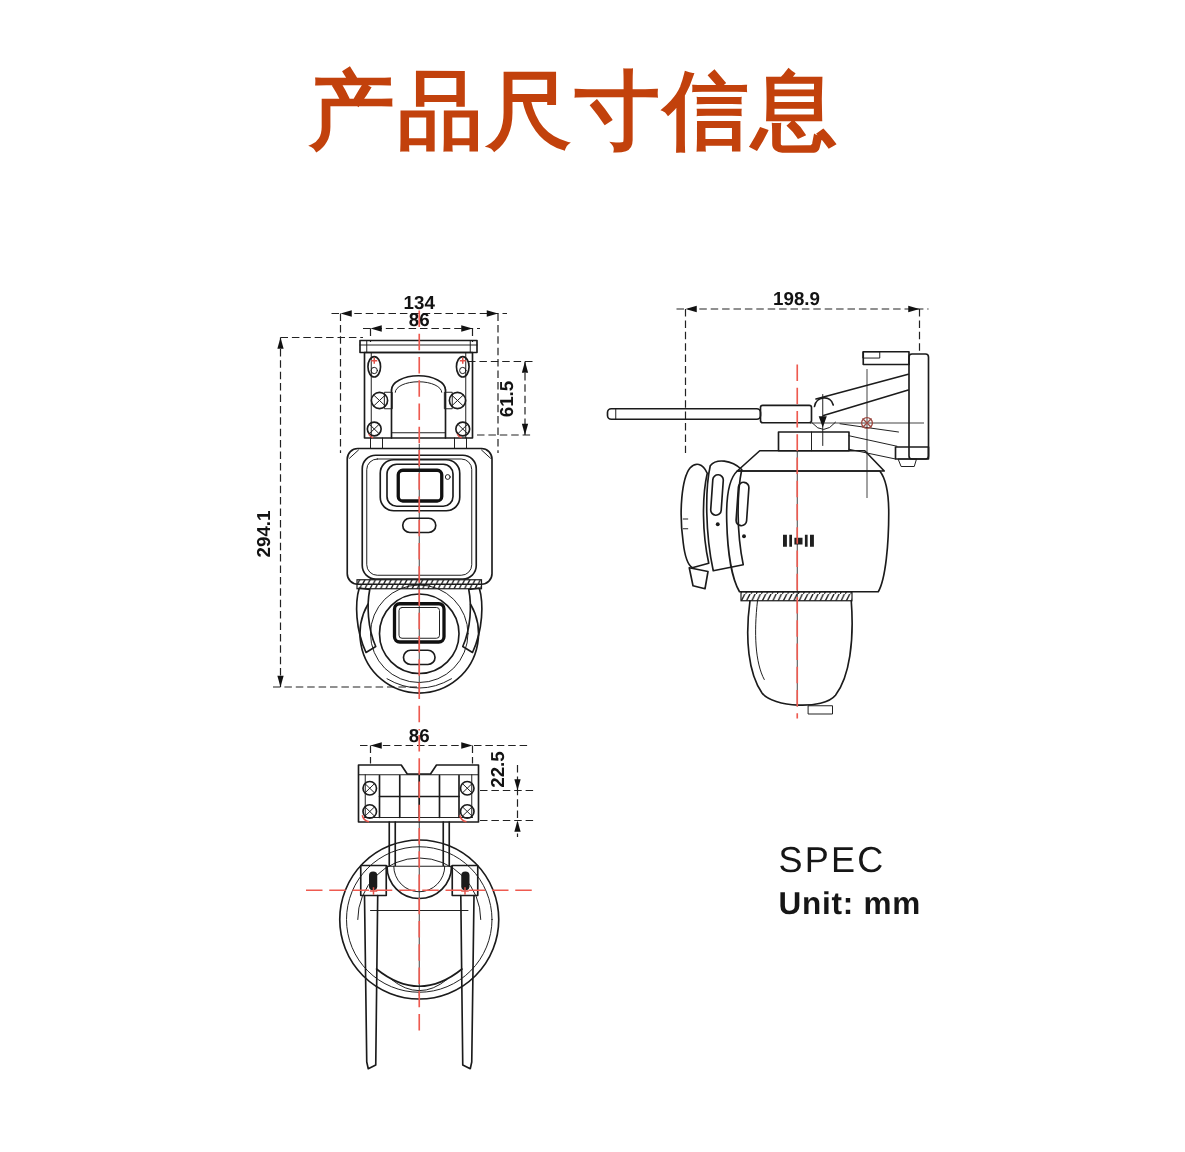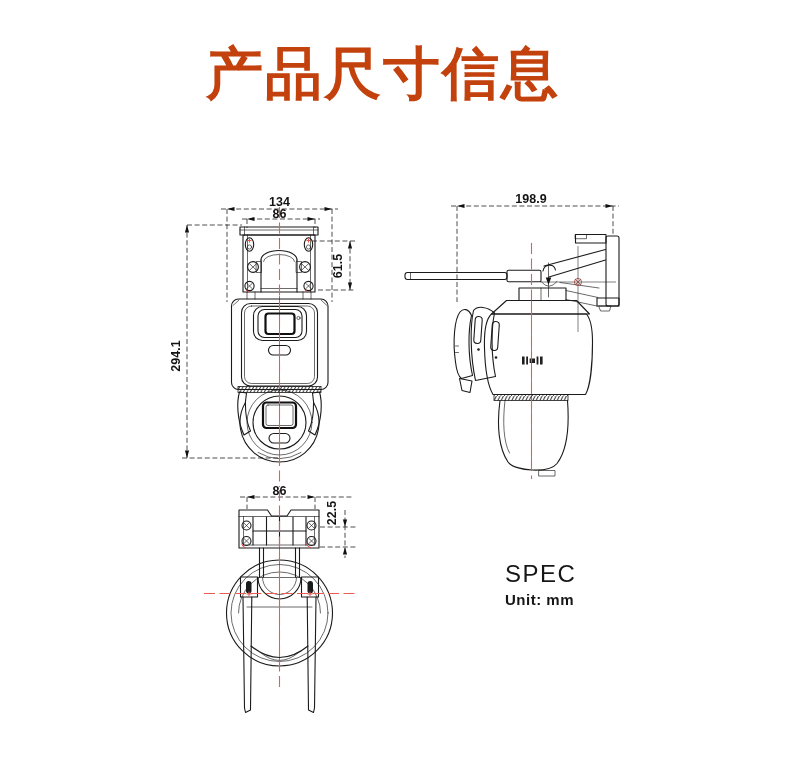--- a/index.html
+++ b/index.html
@@ -17,23 +17,23 @@
   .ol{fill:none;stroke:#1b1b1b;stroke-width:1.1;stroke-linejoin:round;stroke-linecap:round}
   .tl{fill:none;stroke:#1b1b1b;stroke-width:0.65;stroke-linejoin:round;stroke-linecap:round}
   .bl{fill:none;stroke:#101010;stroke-width:2.2;stroke-linejoin:round}
   .dash{fill:none;stroke:#222222;stroke-width:0.8;stroke-dasharray:5 2.6}
   .red{fill:none;stroke:#ee5a50;stroke-width:1.1;stroke-dasharray:11 4.5}
   .redmark{fill:none;stroke:#e2534a;stroke-width:1}
   .cl{fill:none;stroke:#1b1b1b;stroke-width:0.55}
   .crossh{fill:none;stroke:#9c4a42;stroke-width:0.9}
   .arr{fill:#111111;stroke:none}
   text.dim{font-family:"Liberation Sans",sans-serif;font-size:12.5px;font-weight:bold;fill:#131313}
-  .spec{position:absolute;left:505px;top:560px;color:#161616}
+  .spec{position:absolute;left:519px;top:560px;color:#161616}
   .spec-title{font-size:24px;font-weight:400;letter-spacing:1.5px}
-  .spec-unit{font-size:15px;font-weight:700;margin-top:3px;letter-spacing:.5px}
+  .spec-unit{font-size:21px;font-weight:700;margin-top:3px;letter-spacing:.5px}
 </style>
 </head>
 <body>
 
 <h1 class="title">产品尺寸信息</h1>
 
 <svg class="drawing" width="790" height="768" viewBox="0 0 790 768" xmlns="http://www.w3.org/2000/svg">
   <defs>
     <pattern id="hatch" width="3.5" height="6" patternUnits="userSpaceOnUse">
       <path d="M0,6 L3,0" stroke="#1b1b1b" stroke-width="0.9" fill="none"></path>

